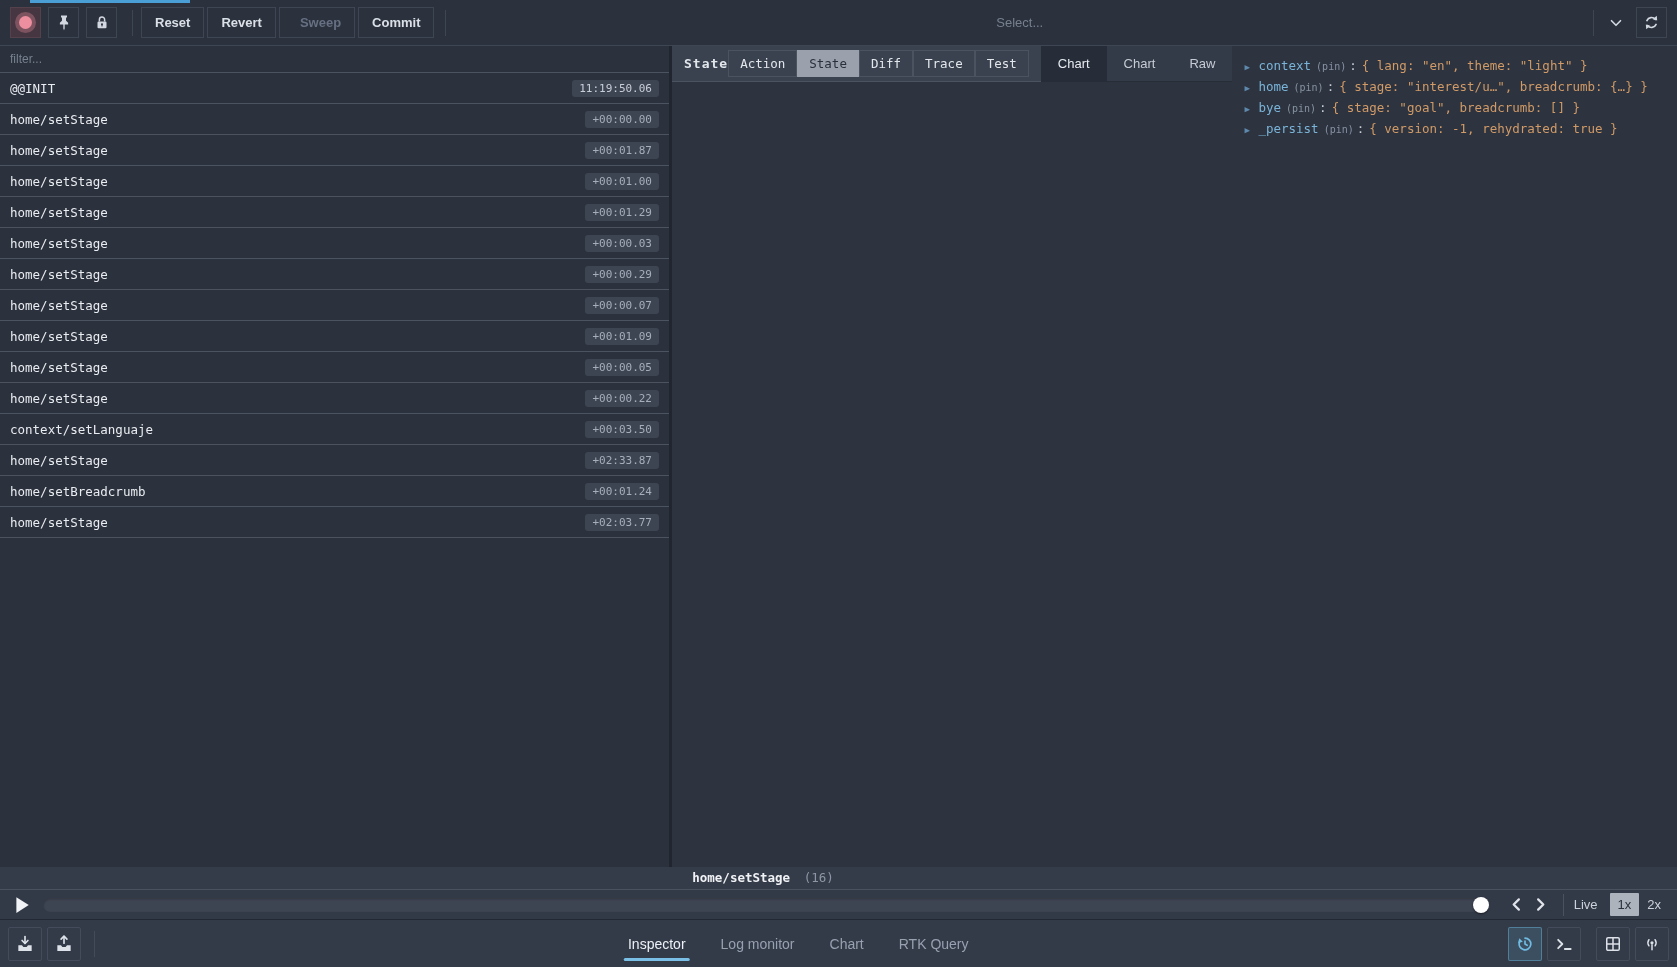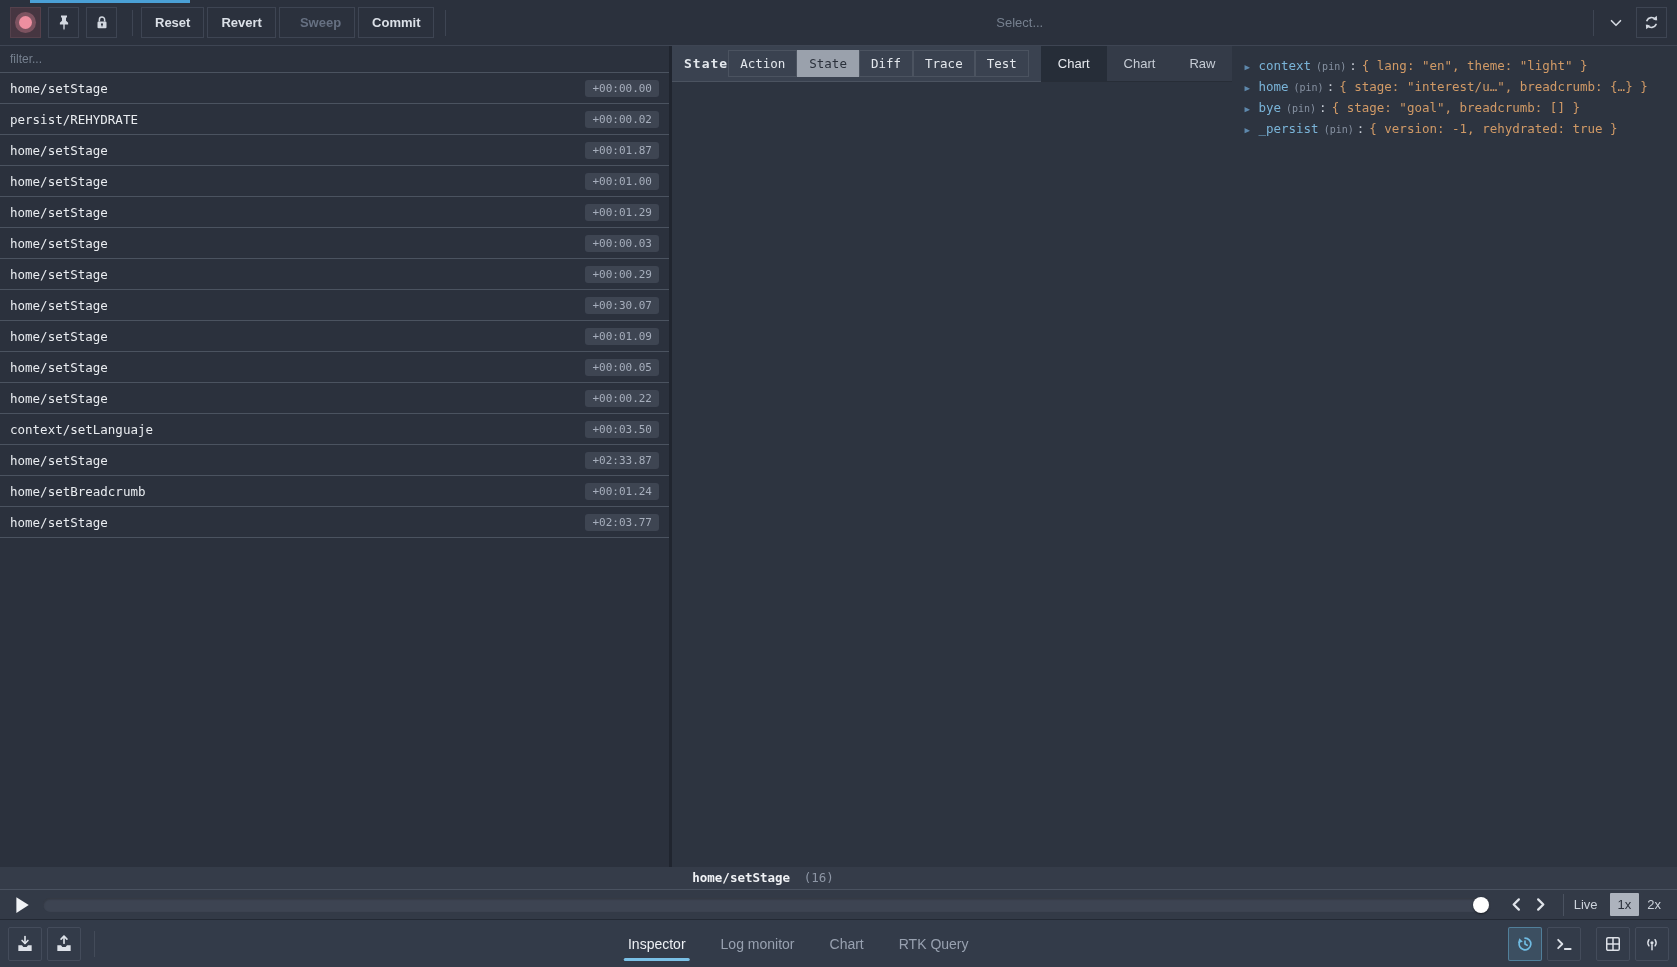--- a/index.html
+++ b/index.html
@@ -174,29 +174,29 @@
   </button>
 </div>
 
 <div id="main">
 
   <div id="left-panel">
     <div id="filter-row">
       <input id="filter-input" type="text" placeholder="filter..." style="">
     </div>
 
+    <div class="action-row init">
+      <span class="action-label">@@INIT</span>
+      <span class="action-time">11:19:50.06</span>
+    </div>
     <div class="action-row">
       <span class="action-label">home/setStage</span>
       <span class="action-time">+00:00.00</span>
     </div>
     <div class="action-row">
-      <span class="action-label">persist/REHYDRATE</span>
-      <span class="action-time">+00:00.02</span>
-    </div>
-    <div class="action-row">
       <span class="action-label">home/setStage</span>
       <span class="action-time">+00:01.87</span>
     </div>
     <div class="action-row">
       <span class="action-label">home/setStage</span>
       <span class="action-time">+00:01.00</span>
     </div>
     <div class="action-row">
       <span class="action-label">home/setStage</span>
       <span class="action-time">+00:01.29</span>
@@ -204,21 +204,21 @@
     <div class="action-row">
       <span class="action-label">home/setStage</span>
       <span class="action-time">+00:00.03</span>
     </div>
     <div class="action-row">
       <span class="action-label">home/setStage</span>
       <span class="action-time">+00:00.29</span>
     </div>
     <div class="action-row">
       <span class="action-label">home/setStage</span>
-      <span class="action-time">+00:30.07</span>
+      <span class="action-time">+00:00.07</span>
     </div>
     <div class="action-row">
       <span class="action-label">home/setStage</span>
       <span class="action-time">+00:01.09</span>
     </div>
     <div class="action-row">
       <span class="action-label">home/setStage</span>
       <span class="action-time">+00:00.05</span>
     </div>
     <div class="action-row">

